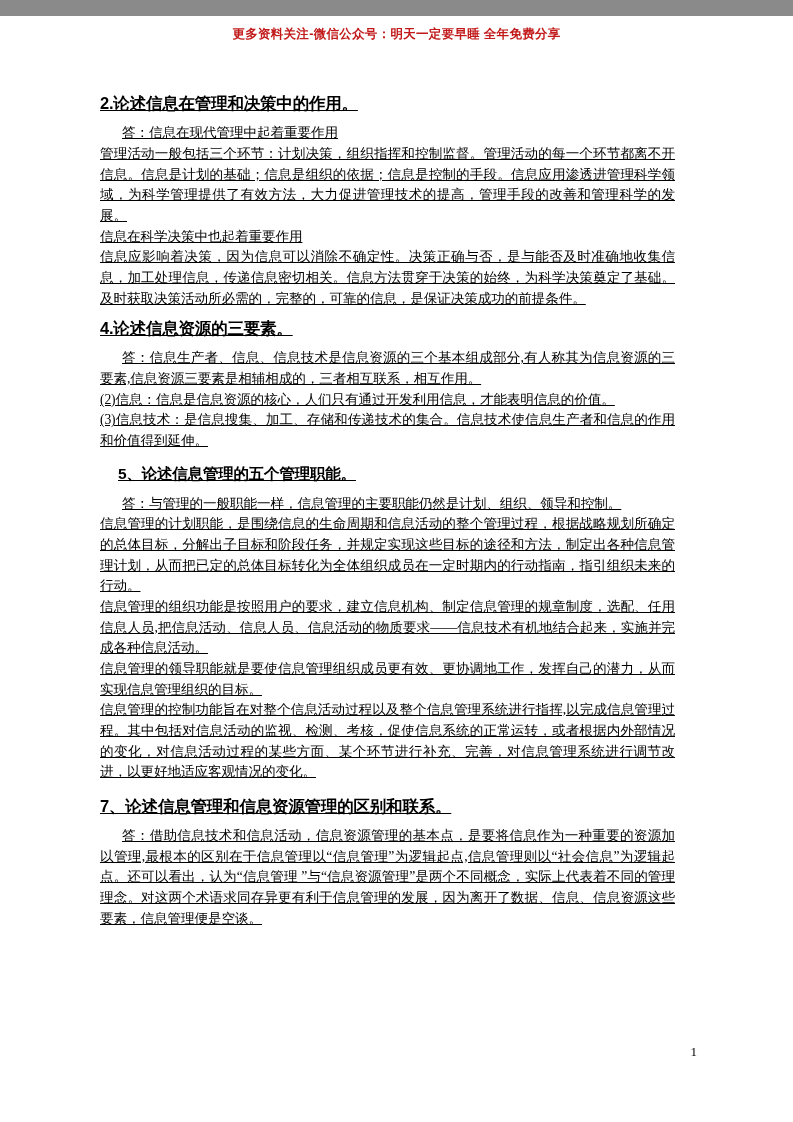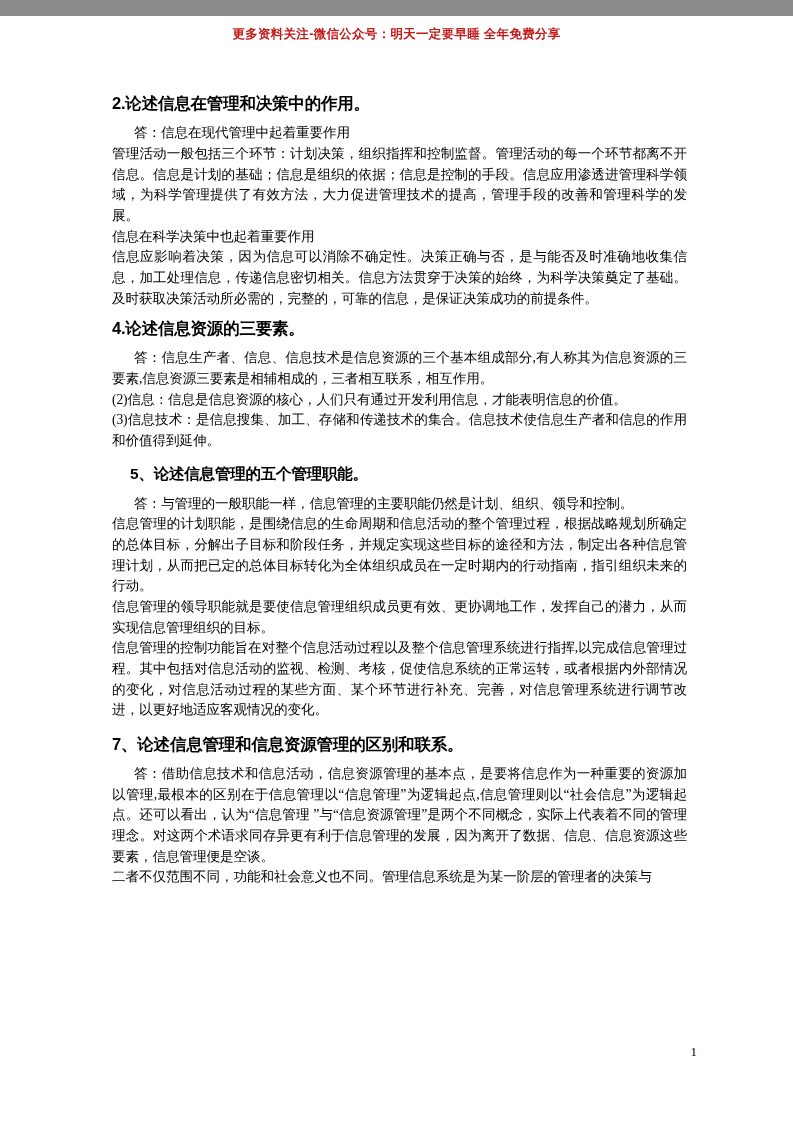--- a/index.html
+++ b/index.html
@@ -26,22 +26,23 @@
     text-align: center;
     color: #c21a1a;
     font-size: 12.5px;
     font-weight: bold;
     font-family: "Liberation Sans", "DejaVu Sans", sans-serif;
     letter-spacing: 0.3px;
   }
   .content {
     position: absolute;
     top: 76px;
-    left: 112px;
+    left: 100px;
     width: 575px;
+    text-decoration: underline;
   }
   h2.section-title {
     font-size: 16.5px;
     font-weight: bold;
     margin: 0 0 9px 0;
     line-height: 1.35;
     font-family: "Liberation Sans", "DejaVu Sans", sans-serif;
     letter-spacing: -0.2px;
   }
   h2.section-title.indent {
@@ -93,29 +94,29 @@
       <p class="para">(2)信息：信息是信息资源的核心，人们只有通过开发利用信息，才能表明信息的价值。</p>
       <p class="para">(3)信息技术：是信息搜集、加工、存储和传递技术的集合。信息技术使信息生产者和信息的作用和价值得到延伸。</p>
     </div>
 
     <div class="spacer-sm"></div>
 
     <div class="block">
       <h2 class="section-title t2 indent">5、论述信息管理的五个管理职能。</h2>
       <p class="para indent">答：与管理的一般职能一样，信息管理的主要职能仍然是计划、组织、领导和控制。</p>
       <p class="para">信息管理的计划职能，是围绕信息的生命周期和信息活动的整个管理过程，根据战略规划所确定的总体目标，分解出子目标和阶段任务，并规定实现这些目标的途径和方法，制定出各种信息管理计划，从而把已定的总体目标转化为全体组织成员在一定时期内的行动指南，指引组织未来的行动。</p>
+      <p class="para">信息管理的组织功能是按照用户的要求，建立信息机构、制定信息管理的规章制度，选配、任用信息人员,把信息活动、信息人员、信息活动的物质要求——信息技术有机地结合起来，实施并完成各种信息活动。</p>
       <p class="para">信息管理的领导职能就是要使信息管理组织成员更有效、更协调地工作，发挥自己的潜力，从而实现信息管理组织的目标。</p>
       <p class="para">信息管理的控制功能旨在对整个信息活动过程以及整个信息管理系统进行指挥,以完成信息管理过程。其中包括对信息活动的监视、检测、考核，促使信息系统的正常运转，或者根据内外部情况的变化，对信息活动过程的某些方面、某个环节进行补充、完善，对信息管理系统进行调节改进，以更好地适应客观情况的变化。</p>
     </div>
 
     <div class="spacer-sm"></div>
 
     <div class="block">
       <h2 class="section-title">7、论述信息管理和信息资源管理的区别和联系。</h2>
       <p class="para indent">答：借助信息技术和信息活动，信息资源管理的基本点，是要将信息作为一种重要的资源加以管理,最根本的区别在于信息管理以“信息管理”为逻辑起点,信息管理则以“社会信息”为逻辑起点。还可以看出，认为“信息管理 ”与“信息资源管理”是两个不同概念，实际上代表着不同的管理理念。对这两个术语求同存异更有利于信息管理的发展，因为离开了数据、信息、信息资源这些要素，信息管理便是空谈。</p>
-      <p class="para">二者不仅范围不同，功能和社会意义也不同。管理信息系统是为某一阶层的管理者的决策与</p>
     </div>
 
   </div>
 
   <div class="page-number">1</div>
 
 </div>
 
 </body></html>

